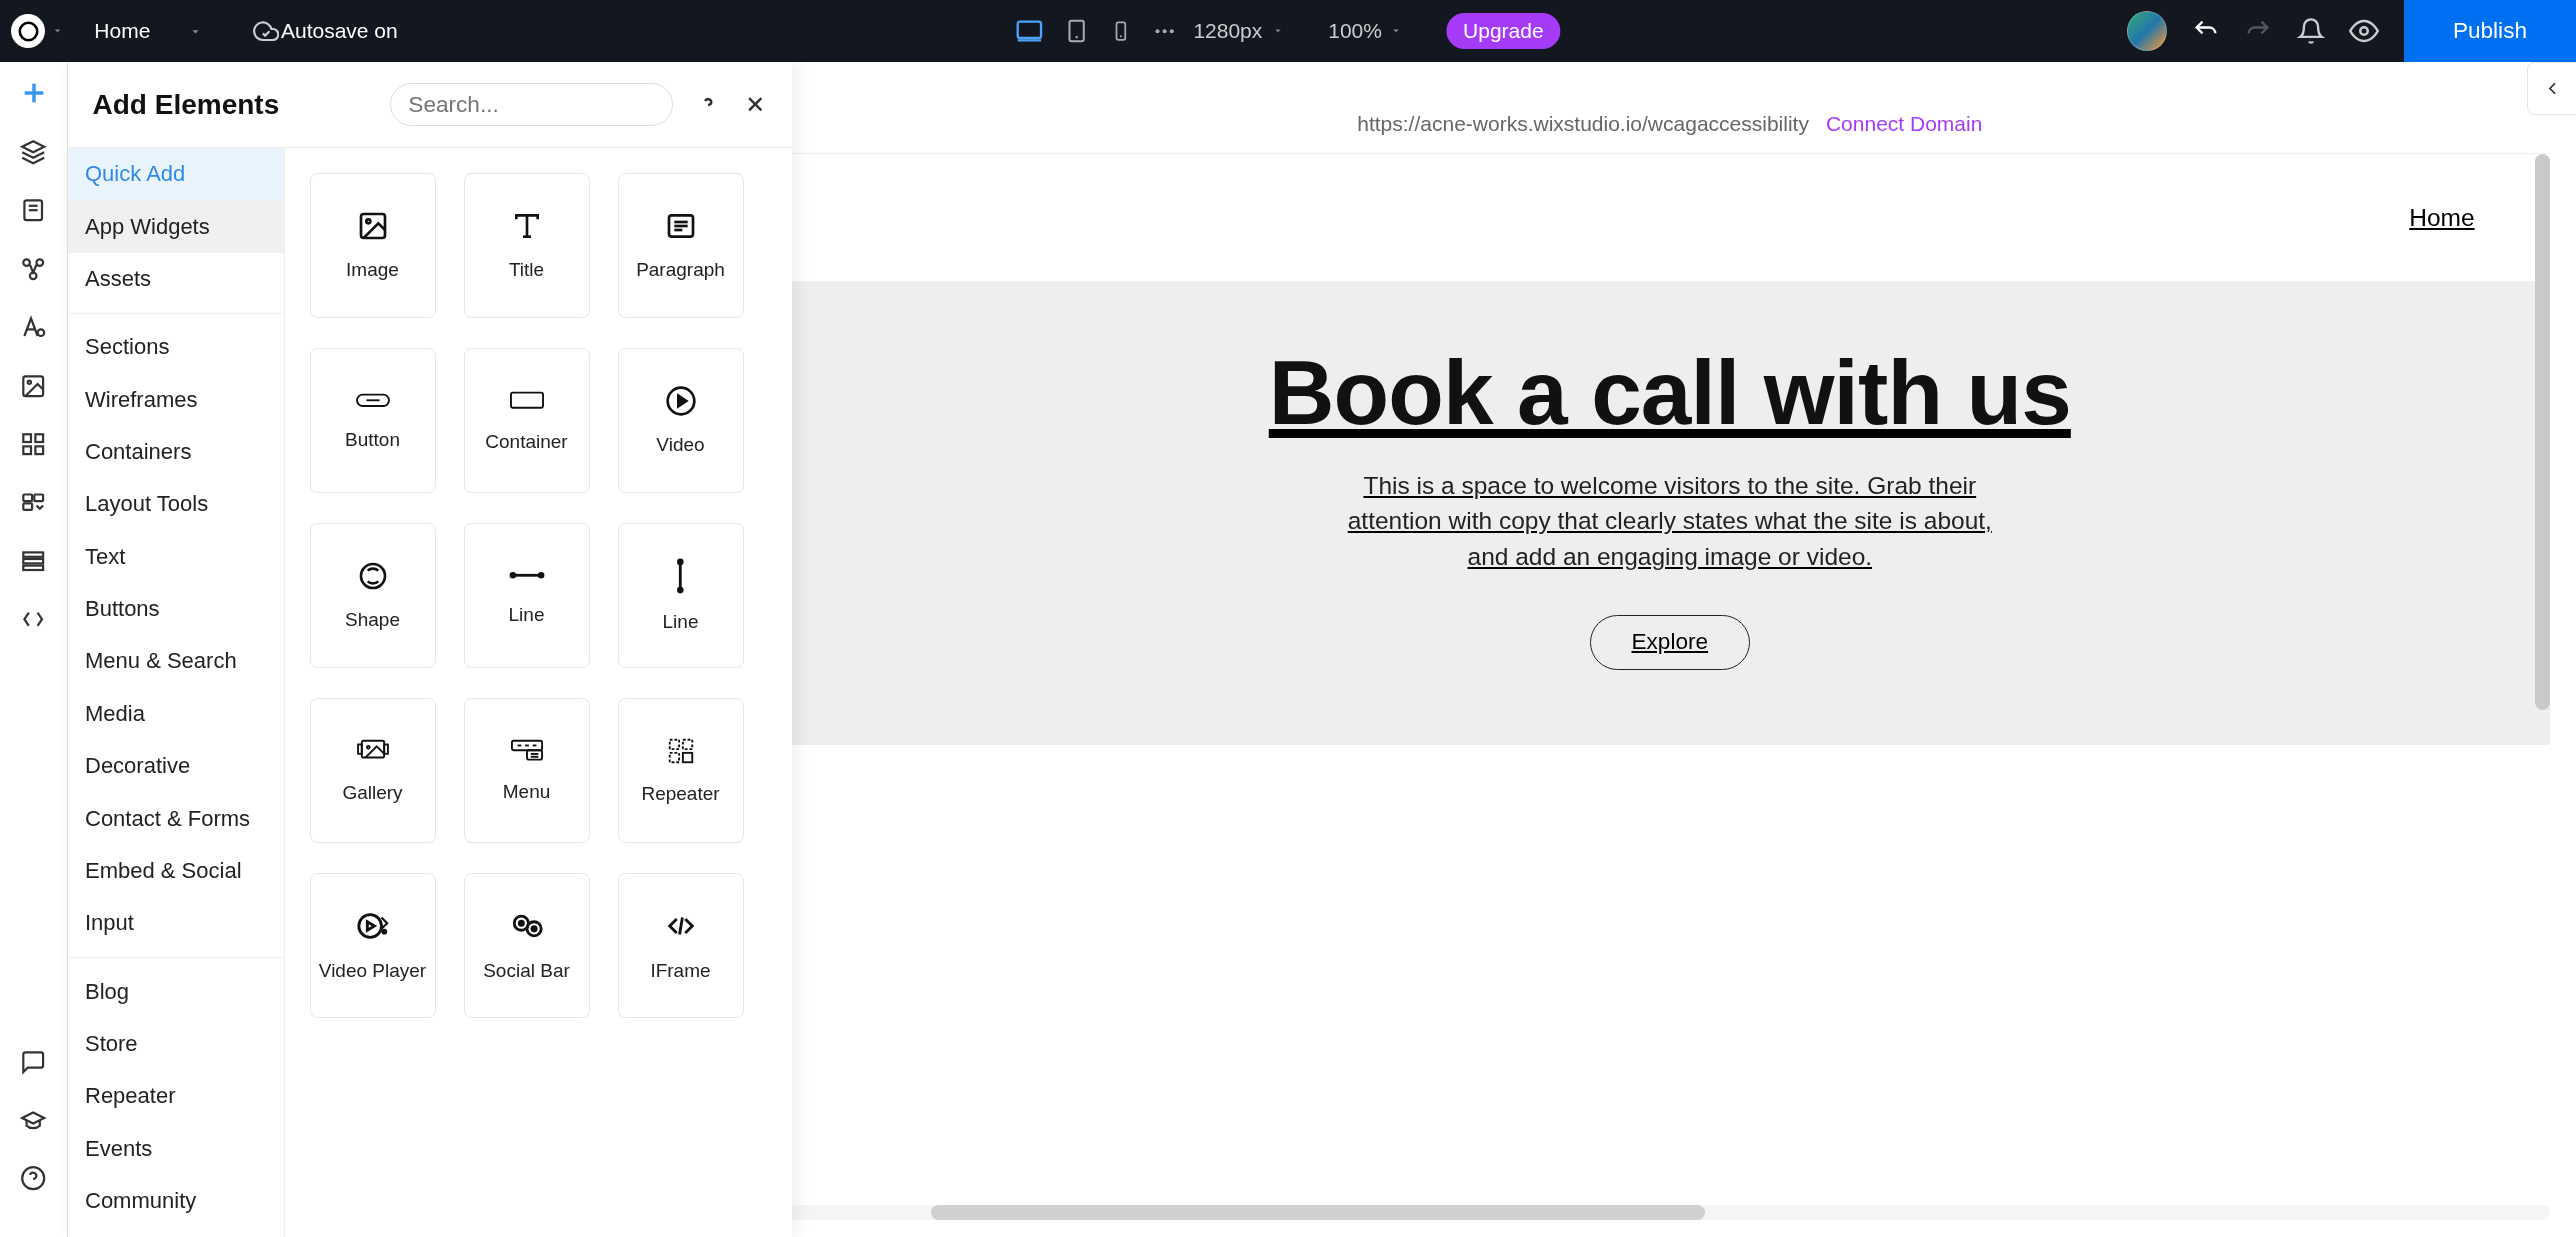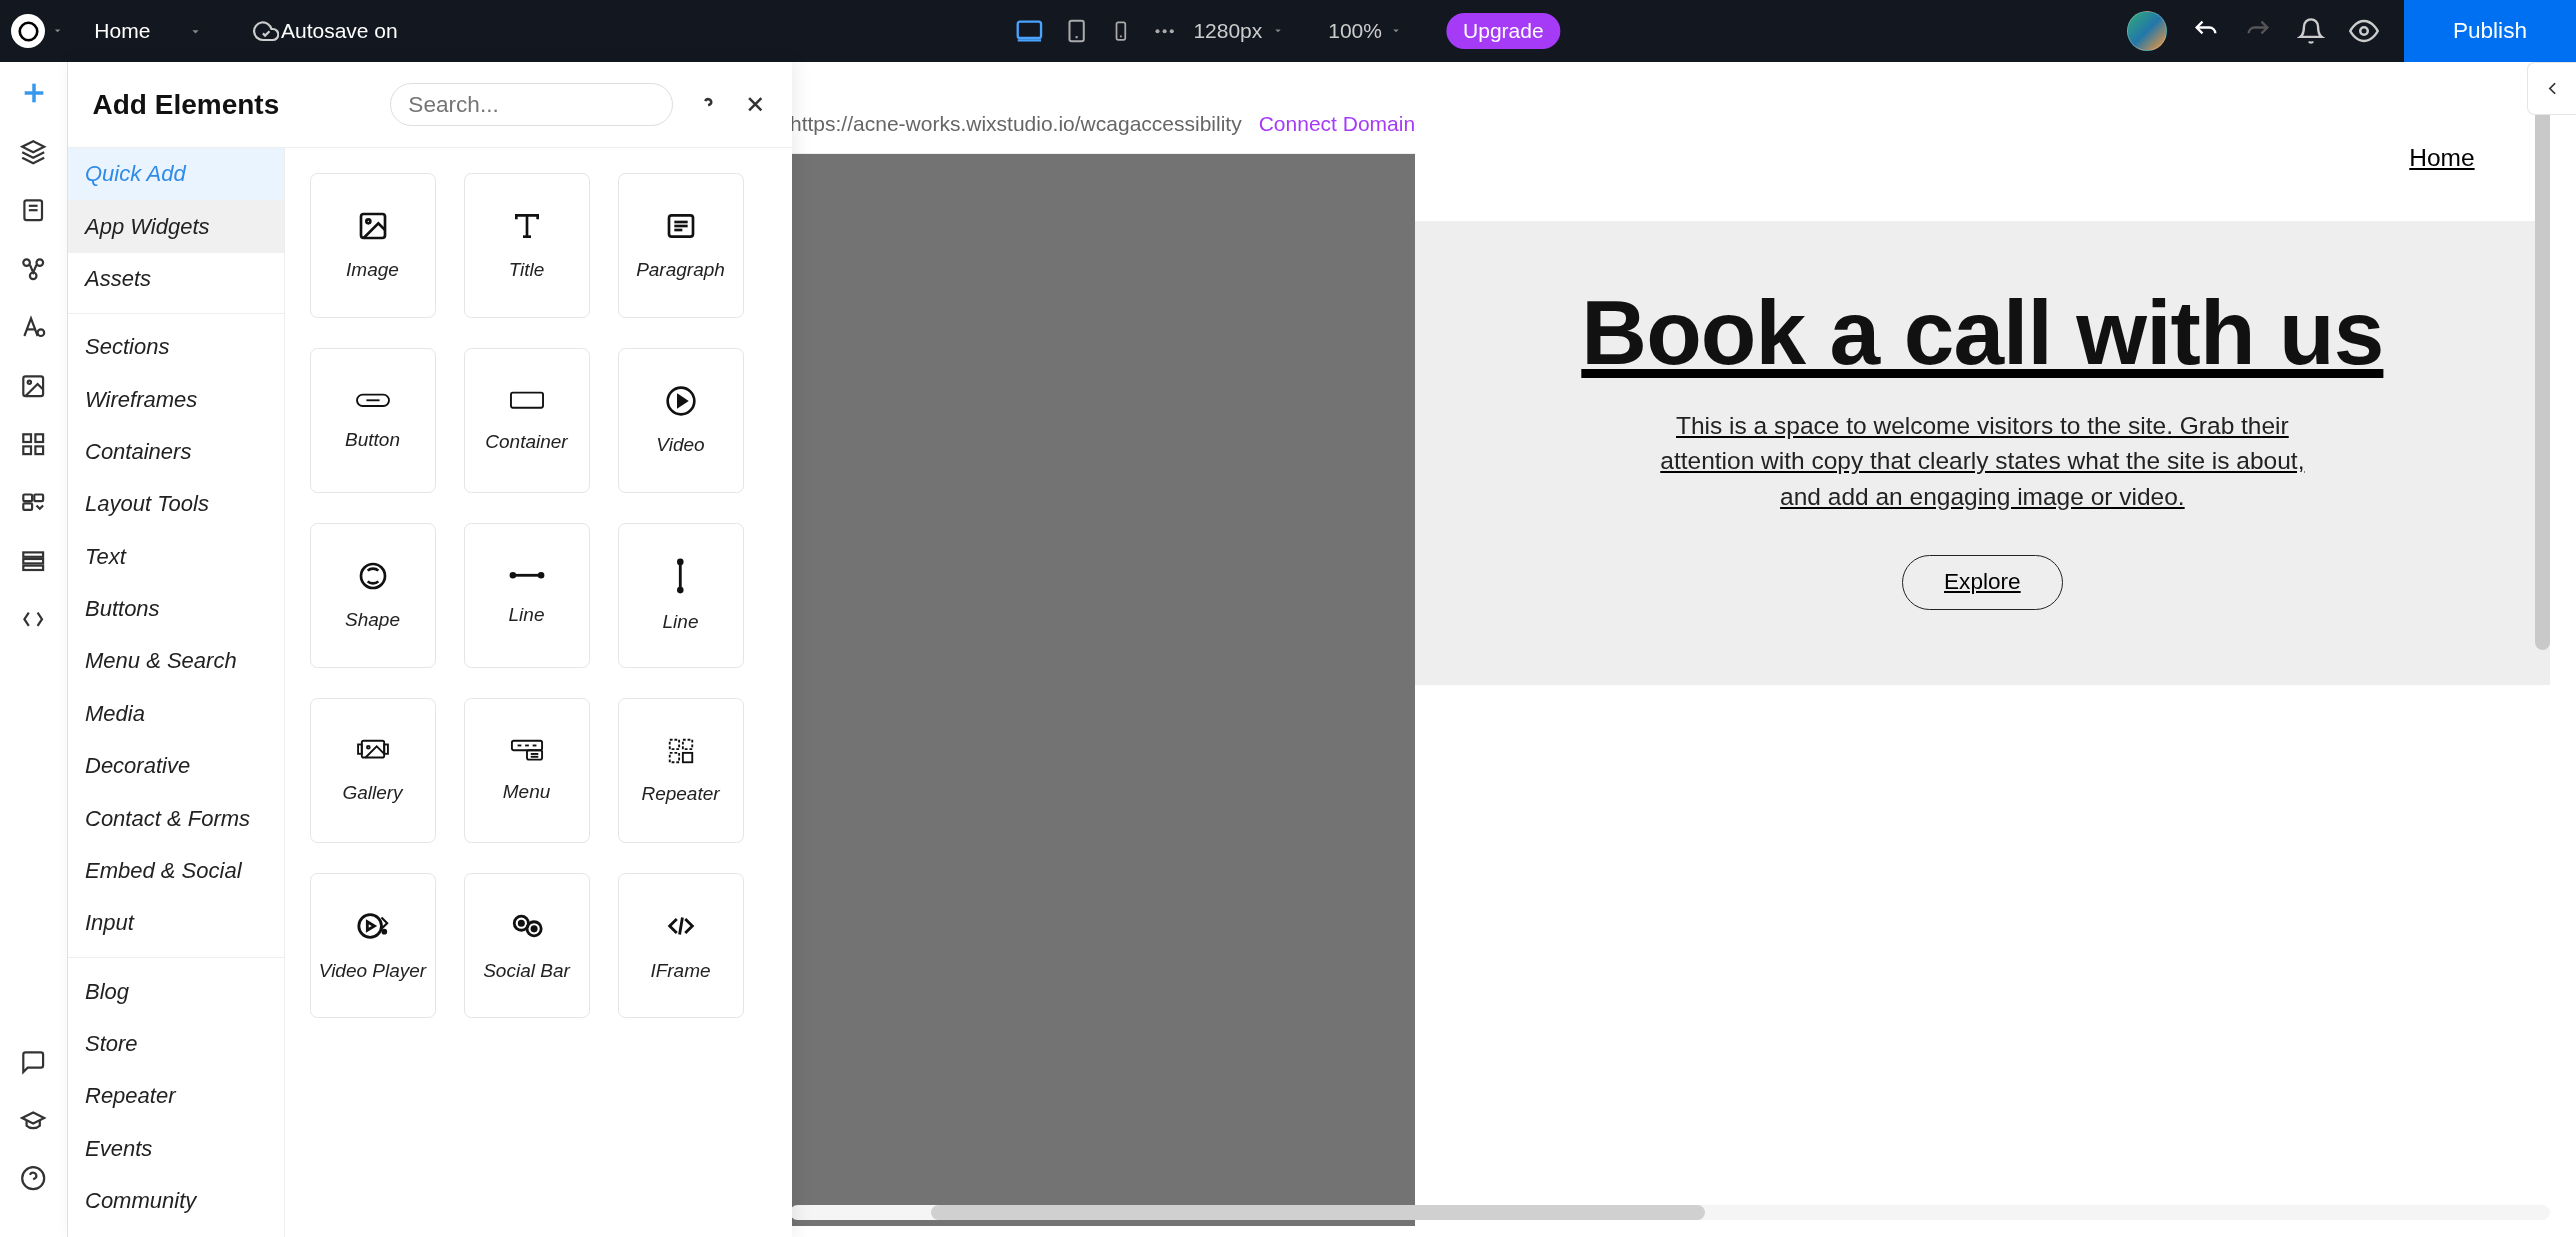--- a/index.html
+++ b/index.html
@@ -34,21 +34,21 @@
 .rail-spacer { flex: 1; }
 
 
 .panel { position: absolute; left: 68px; top: 62px; width: 724px; bottom: 0; background: #fff; box-shadow: 3.8px 0 17px rgba(0,0,0,.08); display: flex; flex-direction: column; z-index: 5; }
 .panel-header { display: flex; align-items: center; justify-content: space-between; padding: 21px 24.5px 21px 24.5px; border-bottom: 0.9px solid #eee; }
 .panel-title { font-size: 28px; font-weight: 700; color: #111; }
 .search-wrap { display: flex; align-items: center; background: #fff; border: 0.9px solid #ddd; border-radius: 22.6px; padding: 7.5px 17px; width: 283px; }
 .search-wrap input { border: none; outline: none; font-size: 22.6px; color: #999; flex: 1; background: transparent; }
 .panel-header-right { display: flex; align-items: center; gap: 22.6px; }
 .panel-header-icon { color: #333; cursor: pointer; }
-.panel-body { display: flex; flex: 1; overflow: hidden; font-style: italic; }
+.panel-body { display: flex; flex: 1; overflow: hidden; }
 
 
 .catbar { width: 217px; border-right: 0.9px solid #eee; overflow-y: auto; position: relative; }
 .catbar::-webkit-scrollbar { width: 7.5px; }
 .catbar::-webkit-scrollbar-thumb { background: #ccc; border-radius: 3.8px; }
 .cat-item { padding: 13.2px 17px; font-size: 22px; color: #222; cursor: pointer; }
 .cat-item.selected { color: #2f8be6; background: #eaf4ff; }
 .cat-item.hover { background: #f0f0f0; }
 .cat-sep { height: 0.9px; background: #eee; margin: 7.5px 0; }
 
@@ -57,21 +57,21 @@
 .el-grid { display: grid; grid-template-columns: repeat(3, 126px); gap: 30px 28px; justify-content: start; }
 .el-card { width: 126px; height: 145px; border: 0.9px solid #e5e5e5; border-radius: 7.5px; display: flex; flex-direction: column; align-items: center; justify-content: center; gap: 17px; cursor: pointer; }
 .el-icon { color: #111; }
 .el-label { font-size: 19px; color: #222; }
 
 
 .rightrail { position: absolute; right: 0; top: 62px; width: 49px; height: 53px; background: #fff; border: 0.9px solid #e5e5e5; border-right: none; border-radius: 7.5px 0 0 7.5px; display: flex; align-items: center; justify-content: center; z-index: 3; }
 .rightrail svg { color: #333; }
 
 
-.canvas-region { position: absolute; left: 790px; right: 26.4px; top: 94px; bottom: 11.3px; background: #737373; display: flex; flex-direction: row; }
+.canvas-region { position: absolute; left: 790px; right: 26.4px; top: 94px; bottom: 11.3px; background: #eab308; display: flex; flex-direction: column; }
 .url-bar { height: 60px; background: #fff; border-bottom: 0.9px solid #eee; display: flex; align-items: center; justify-content: center; gap: 17px; font-size: 21px; }
 .url-text { color: #666; }
 .connect-link { color: #a53bf7; cursor: pointer; }
 .site-frame { flex: 1; background: #fff; position: relative; overflow: hidden; }
 .site-scroll-v { position: absolute; right: 0; top: 0; width: 15px; height: 556px; background: #c9c9c9; border-radius: 7.5px; }
 .site-nav { height: 128px; display: flex; align-items: center; justify-content: flex-end; padding: 0 75px; border-bottom: 0.9px solid #f0f0f0; }
 .site-nav a { font-size: 24.5px; color: #000; text-decoration: underline; }
 .site-hero { background: #eee; padding: 59px 38px 75px; display: flex; flex-direction: column; align-items: center; text-decoration: underline; }
 .hero-title { font-size: 91px; font-weight: 700; color: #111; letter-spacing: -0.9px; }
 .hero-sub { font-size: 24.5px; color: #222; max-width: 679px; text-align: center; margin-top: 22.6px; line-height: 1.45; }

